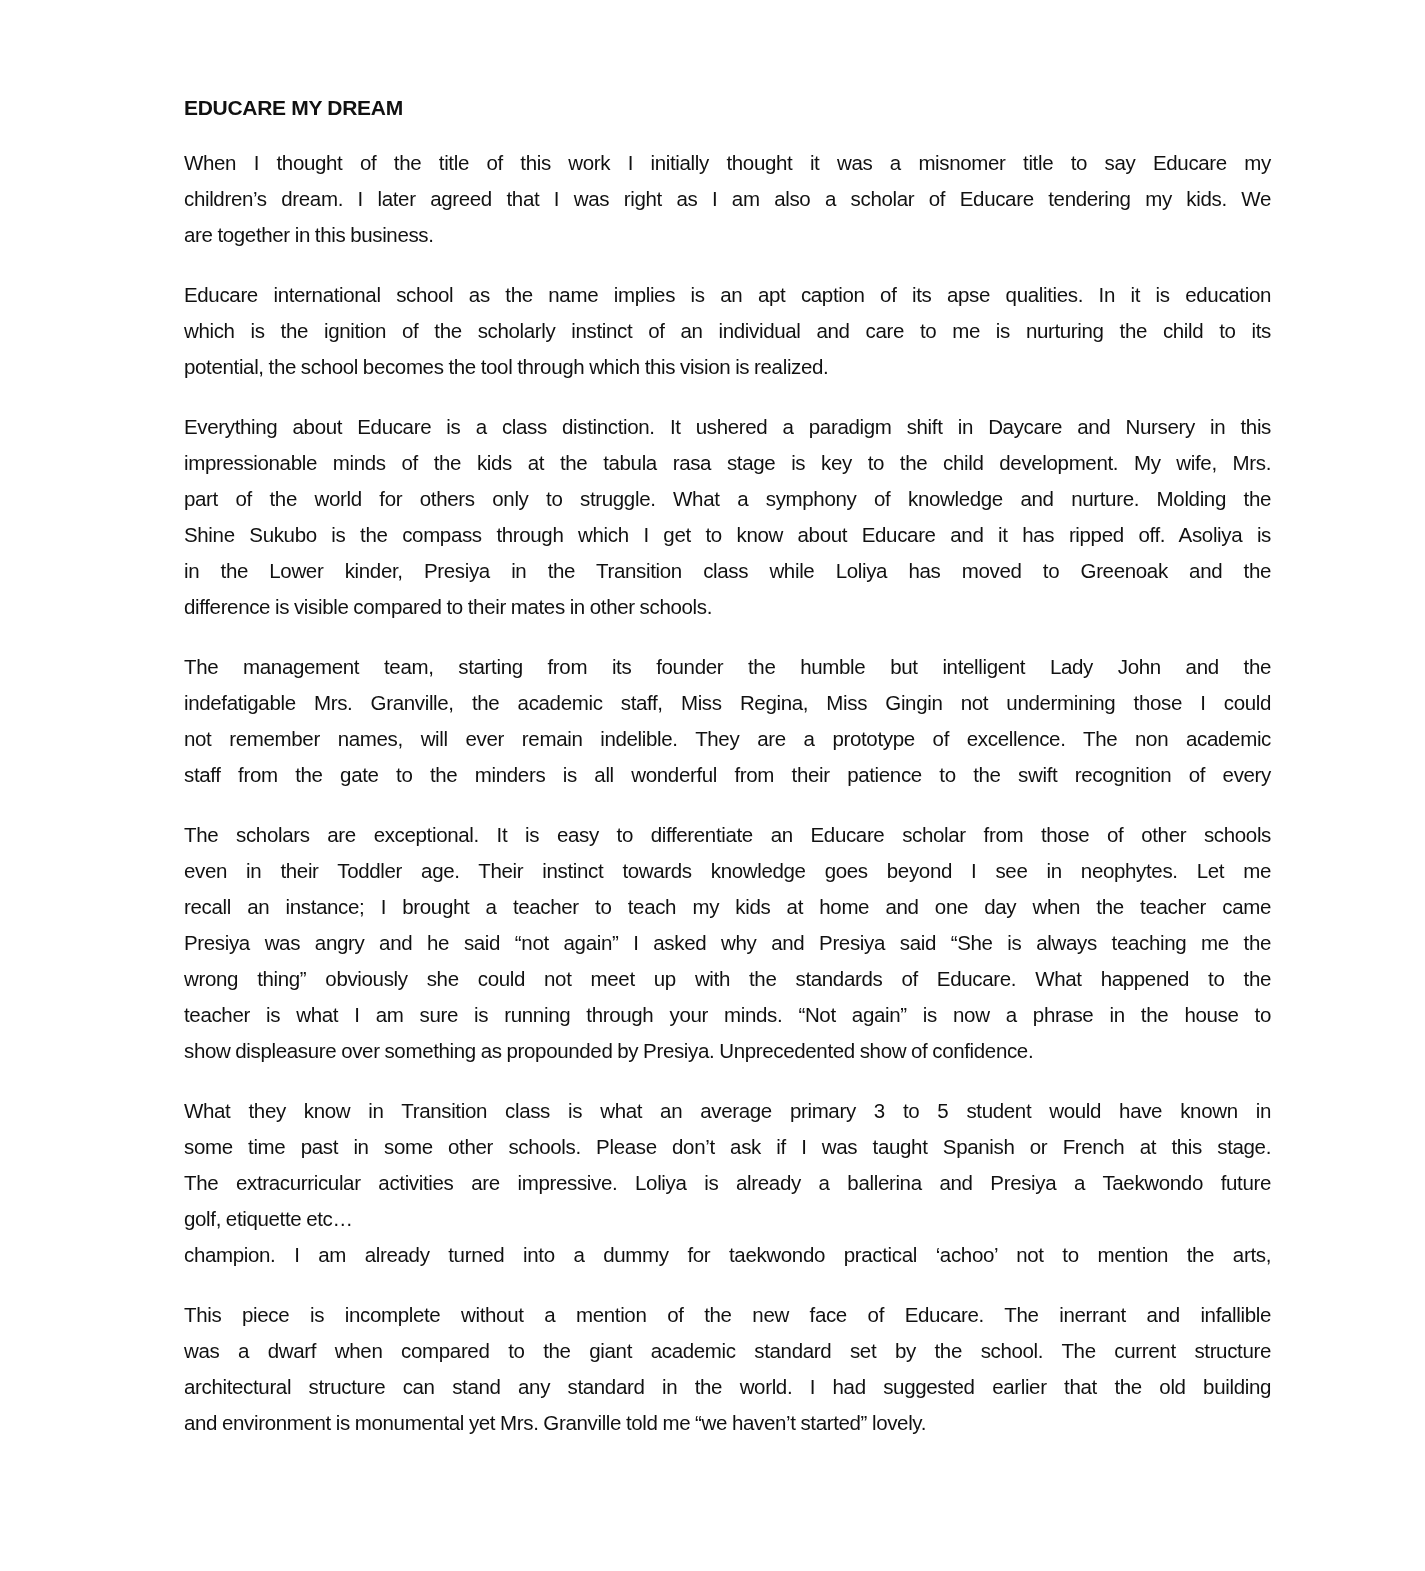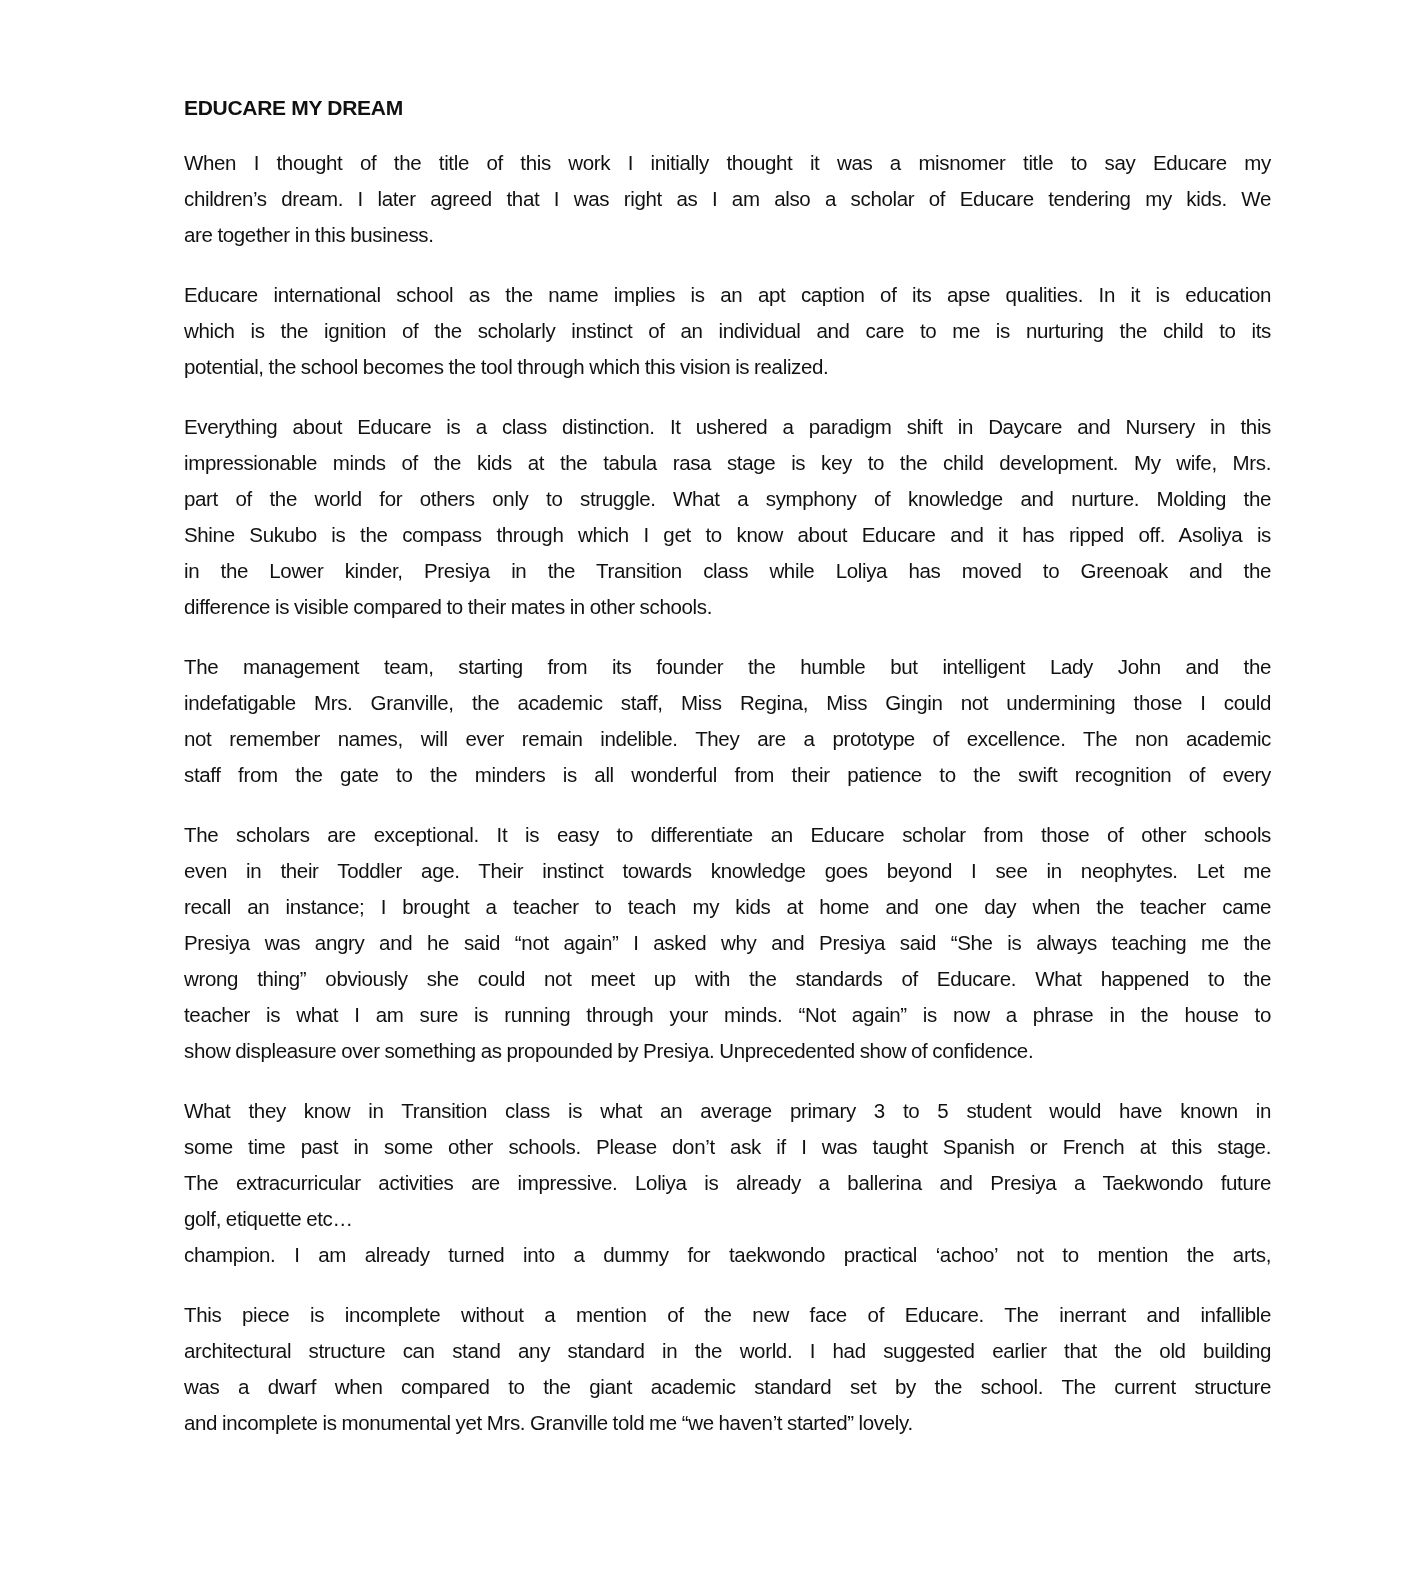--- a/index.html
+++ b/index.html
@@ -95,17 +95,17 @@
   <div class="para">
     <span class="line" style="">What they know in Transition class is what an average primary 3 to 5 student would have known in</span>
     <span class="line" style="">some time past in some other schools. Please don’t ask if I was taught Spanish or French at this stage.</span>
     <span class="line" style="">The extracurricular activities are impressive. Loliya is already a ballerina and Presiya a Taekwondo future</span>
     <span class="line last" style="">golf, etiquette etc…</span>
     <span class="line" style="">champion. I am already turned into a dummy for taekwondo practical ‘achoo’ not to mention the arts,</span>
   </div>
 
   <div class="para">
     <span class="line" style="">This piece is incomplete without a mention of the new face of Educare.  The inerrant and infallible</span>
+    <span class="line" style="">was a dwarf when compared to the giant academic standard set by the school. The current structure</span>
     <span class="line" style="">architectural structure can stand any standard in the world. I had suggested earlier that the old building</span>
-    <span class="line" style="">was a dwarf when compared to the giant academic standard set by the school. The current structure</span>
-    <span class="line last" style="">and incomplete is monumental yet Mrs. Granville told me “we haven’t started” lovely.</span>
+    <span class="line last" style="">and environment is monumental yet Mrs. Granville told me “we haven’t started” lovely.</span>
   </div>
 </div>
 
 </body></html>

